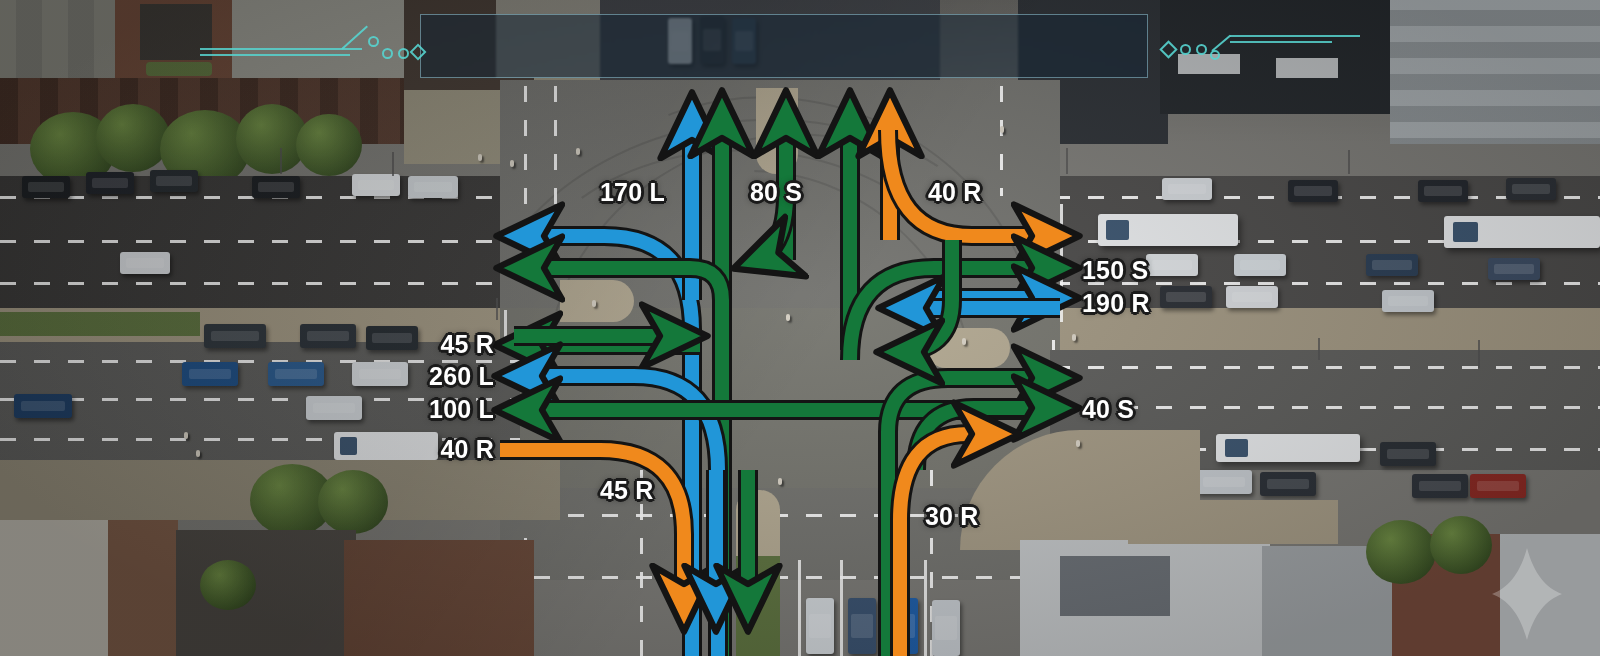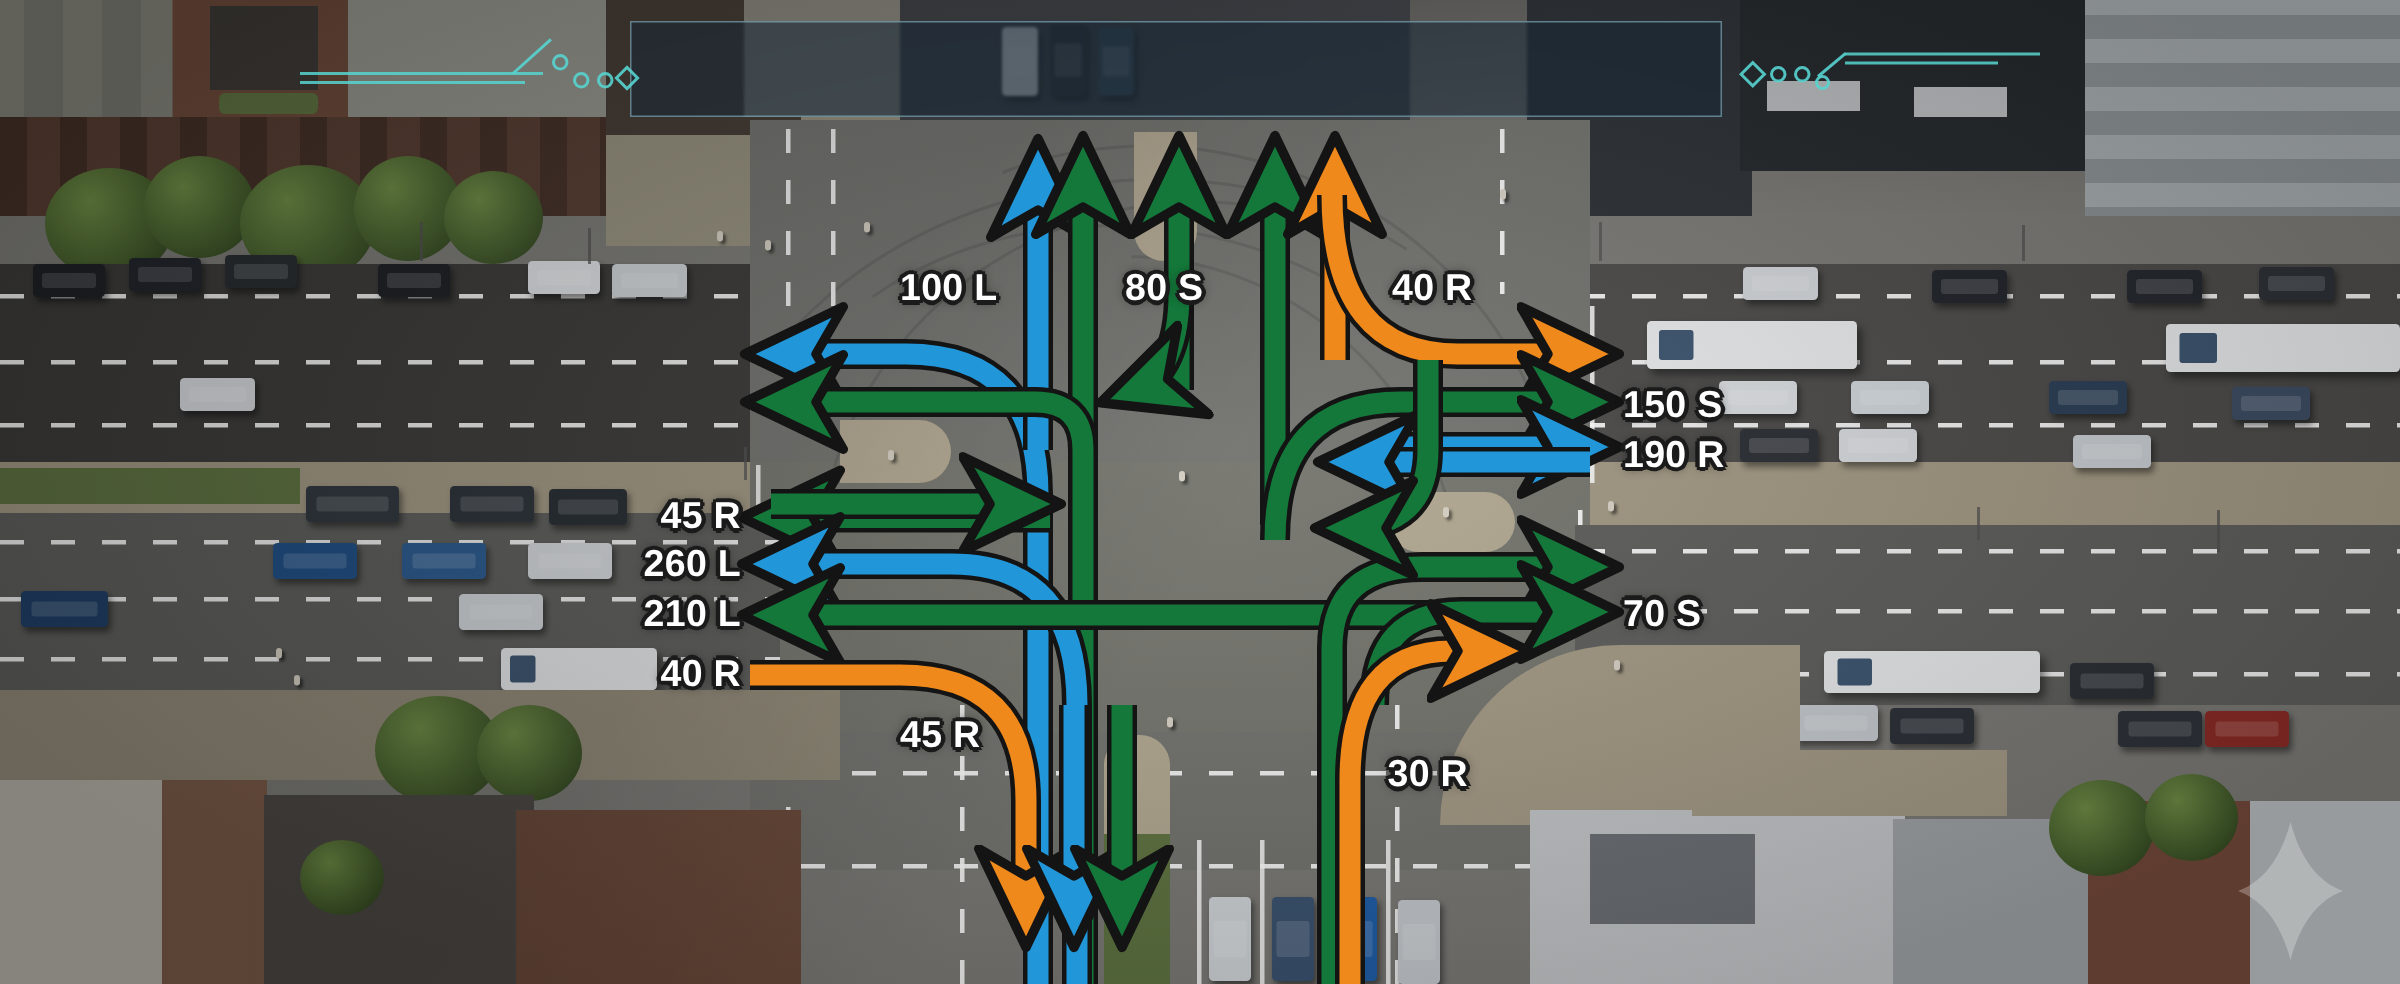--- a/index.html
+++ b/index.html
@@ -423,31 +423,31 @@
 
       <g>
         <path d="M952,240 L952,300 Q952,352 896,352" stroke="#141414" stroke-width="20"></path>
         <path d="M952,240 L952,300 Q952,352 896,352" stroke="#14783a" stroke-width="14" marker-end="url(#ah-green)"></path>
       </g>
     </g>
   </svg>
   </div>
 
   <div id="labels">
-    <div class="lab" style="left:600px;top:178px;">100 L</div>
+    <div class="lab" style="left:600px;top:178px;">170 L</div>
     <div class="lab" style="left:730px;top:178px;padding-left:20px;">80 S</div>
     <div class="lab" style="left:928px;top:178px;">40 R</div>
     <div class="lab" style="left:1082px;top:256px;">150 S</div>
     <div class="lab" style="left:1082px;top:289px;">190 R</div>
     <div class="lab r" style="left:494px;top:330px;">45 R</div>
     <div class="lab r" style="left:494px;top:362px;">260 L</div>
-    <div class="lab r" style="left:494px;top:395px;">210 L</div>
+    <div class="lab r" style="left:494px;top:395px;">100 L</div>
     <div class="lab r" style="left:494px;top:435px;">40 R</div>
     <div class="lab" style="left:600px;top:476px;">45 R</div>
-    <div class="lab" style="left:1082px;top:395px;">70 S</div>
+    <div class="lab" style="left:1082px;top:395px;">40 S</div>
     <div class="lab" style="left:925px;top:502px;">30 R</div>
   </div>
 
   <svg id="watermark" viewBox="0 0 74 96">
     <path d="M37,2 C44,28 56,42 72,48 C56,54 44,68 37,94 C30,68 18,54 2,48 C18,42 30,28 37,2 Z" fill="#ffffff" opacity="0.85"></path>
   </svg>
 
 </div>
 
 </body></html>

